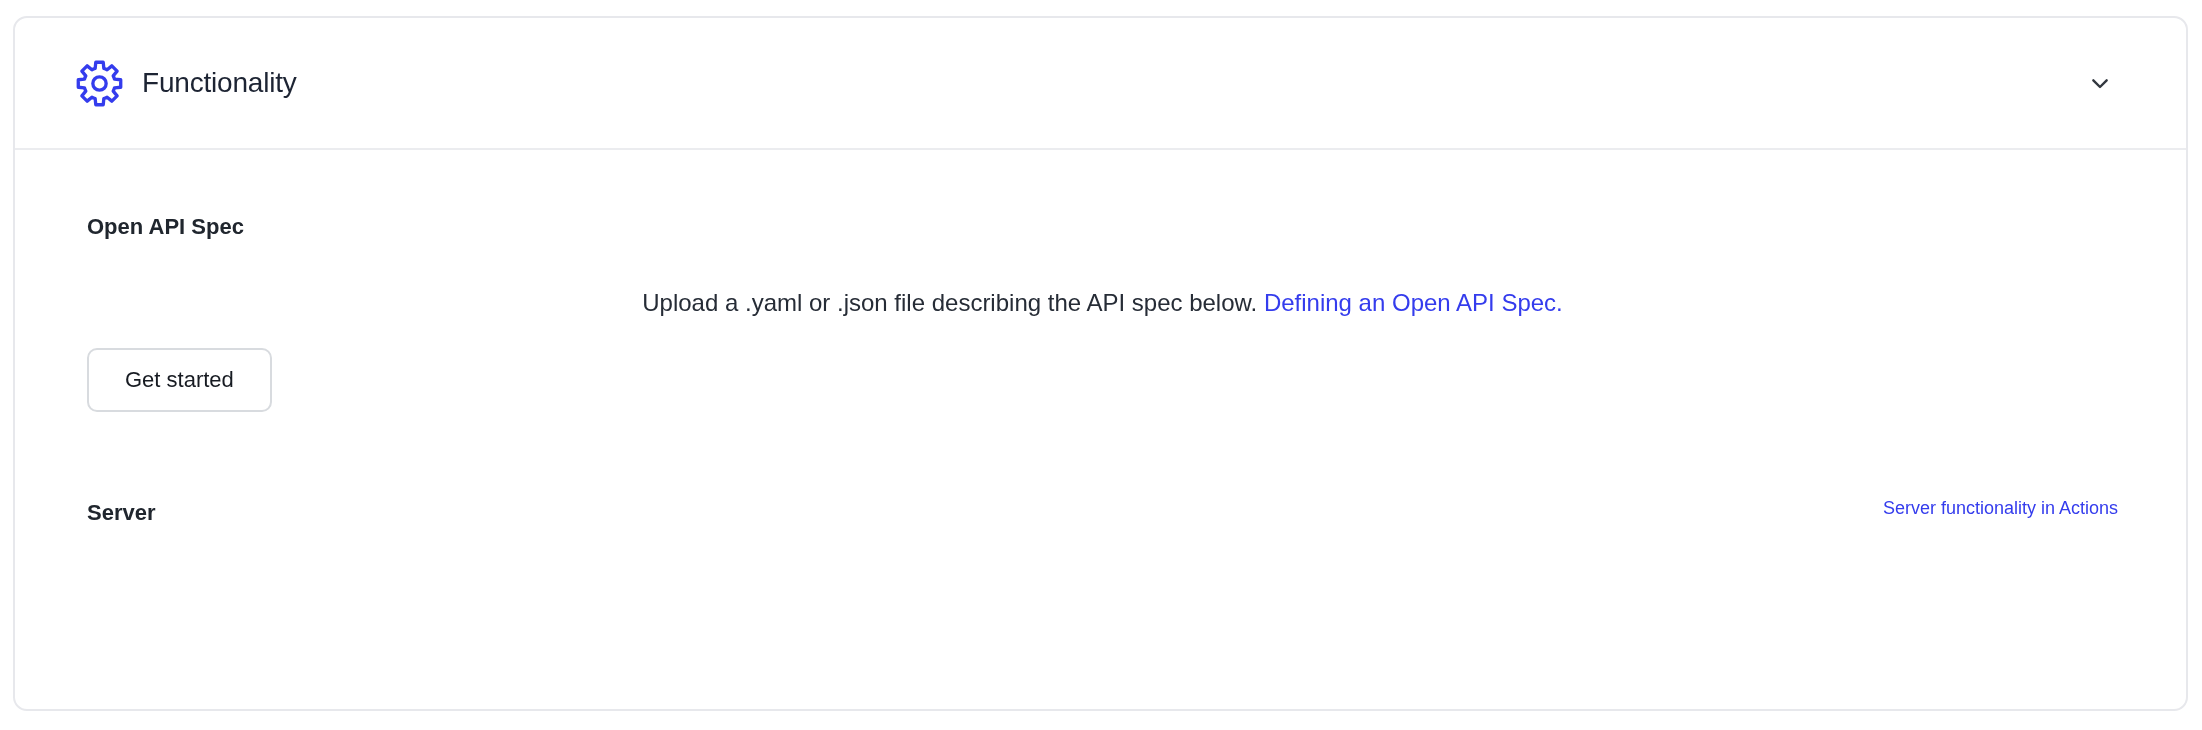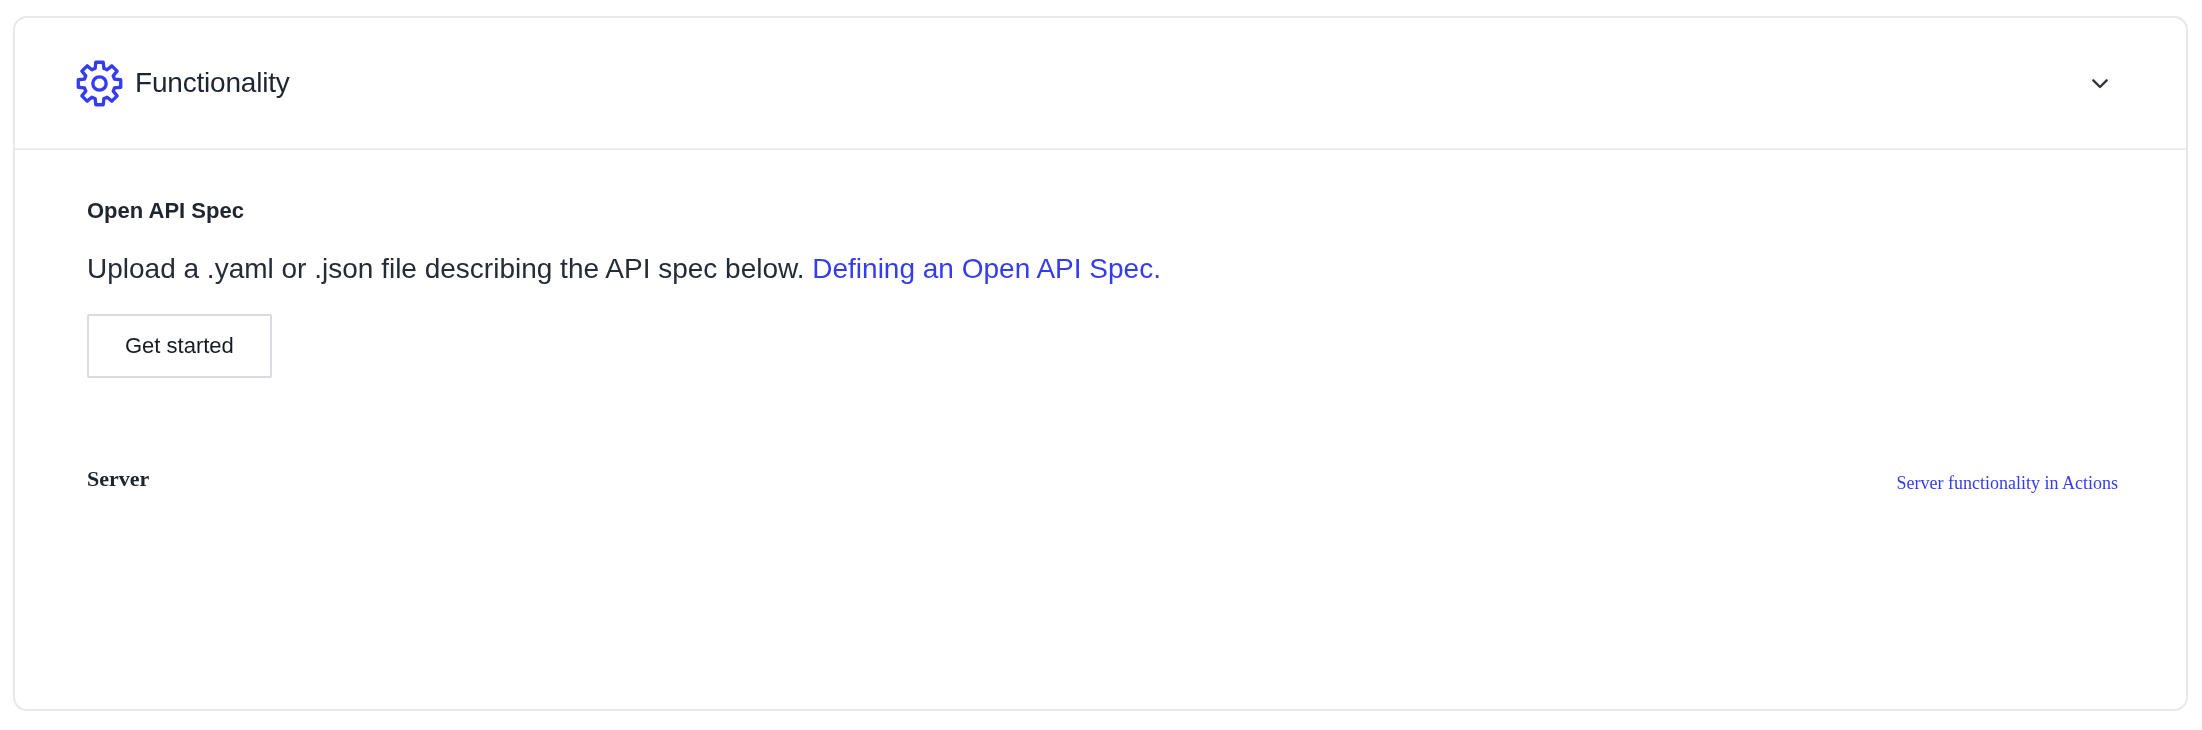--- a/index.html
+++ b/index.html
@@ -26,74 +26,74 @@
     border-bottom: 2px solid #ebecef;
     cursor: pointer;
   }
   .gear-icon-wrap {
     width: 47px; height: 47px;
     flex: 0 0 auto;
     color: #343ced;
   }
   .gear-icon-wrap svg { width: 100%; height: 100%; display: block; }
   .header-title {
-    margin-left: 12px;
+    margin-left: 19px;
     font-size: 28px;
     font-weight: 500;
     color: #1d2433;
     letter-spacing: -0.2px;
   }
   .header-spacer { flex: 1 1 auto; }
   .chevron-icon-wrap {
     width: 32px; height: 32px;
     color: #32373f;
   }
   .chevron-icon-wrap svg { width: 100%; height: 100%; display: block; }
   
   .card-body {
-    padding: 46px 68px 0 72px;
+    padding: 62px 68px 0 72px;
   }
   .section-label {
     font-size: 22px;
     font-weight: 700;
     color: #20262e;
     line-height: 30px;
   }
   .section-para {
-    margin-top: 22px;
-    font-size: 28px;
+    margin-top: 40px;
+    font-size: 24px;
     line-height: 42px;
     color: #262c36;
+    text-align: center;
   }
   a.inline-link, a.row-link {
     color: #343ced;
     text-decoration: none;
     cursor: pointer;
   }
   .get-started-btn {
     margin-top: 24px;
     display: inline-block;
     height: 64px;
     padding: 0 36px;
     background: #ffffff;
     border: 2px solid #d8dbdf;
-    border-radius: 2px;
+    border-radius: 10px;
     font-family: "Liberation Sans", sans-serif;
     font-size: 22px;
     font-weight: 500;
     color: #171b22;
     line-height: 60px;
     cursor: pointer;
   }
   .server-section { margin-top: 86px; }
   .server-row {
     display: flex;
-    align-items: flex-end;
+    align-items: flex-start;
     justify-content: space-between;
-    font-family: Liberation Serif, serif;
   }
   a.row-link {
     font-size: 18px;
     font-weight: 500;
   }
 </style>
 </head>
 <body>
 
 <div class="card">

